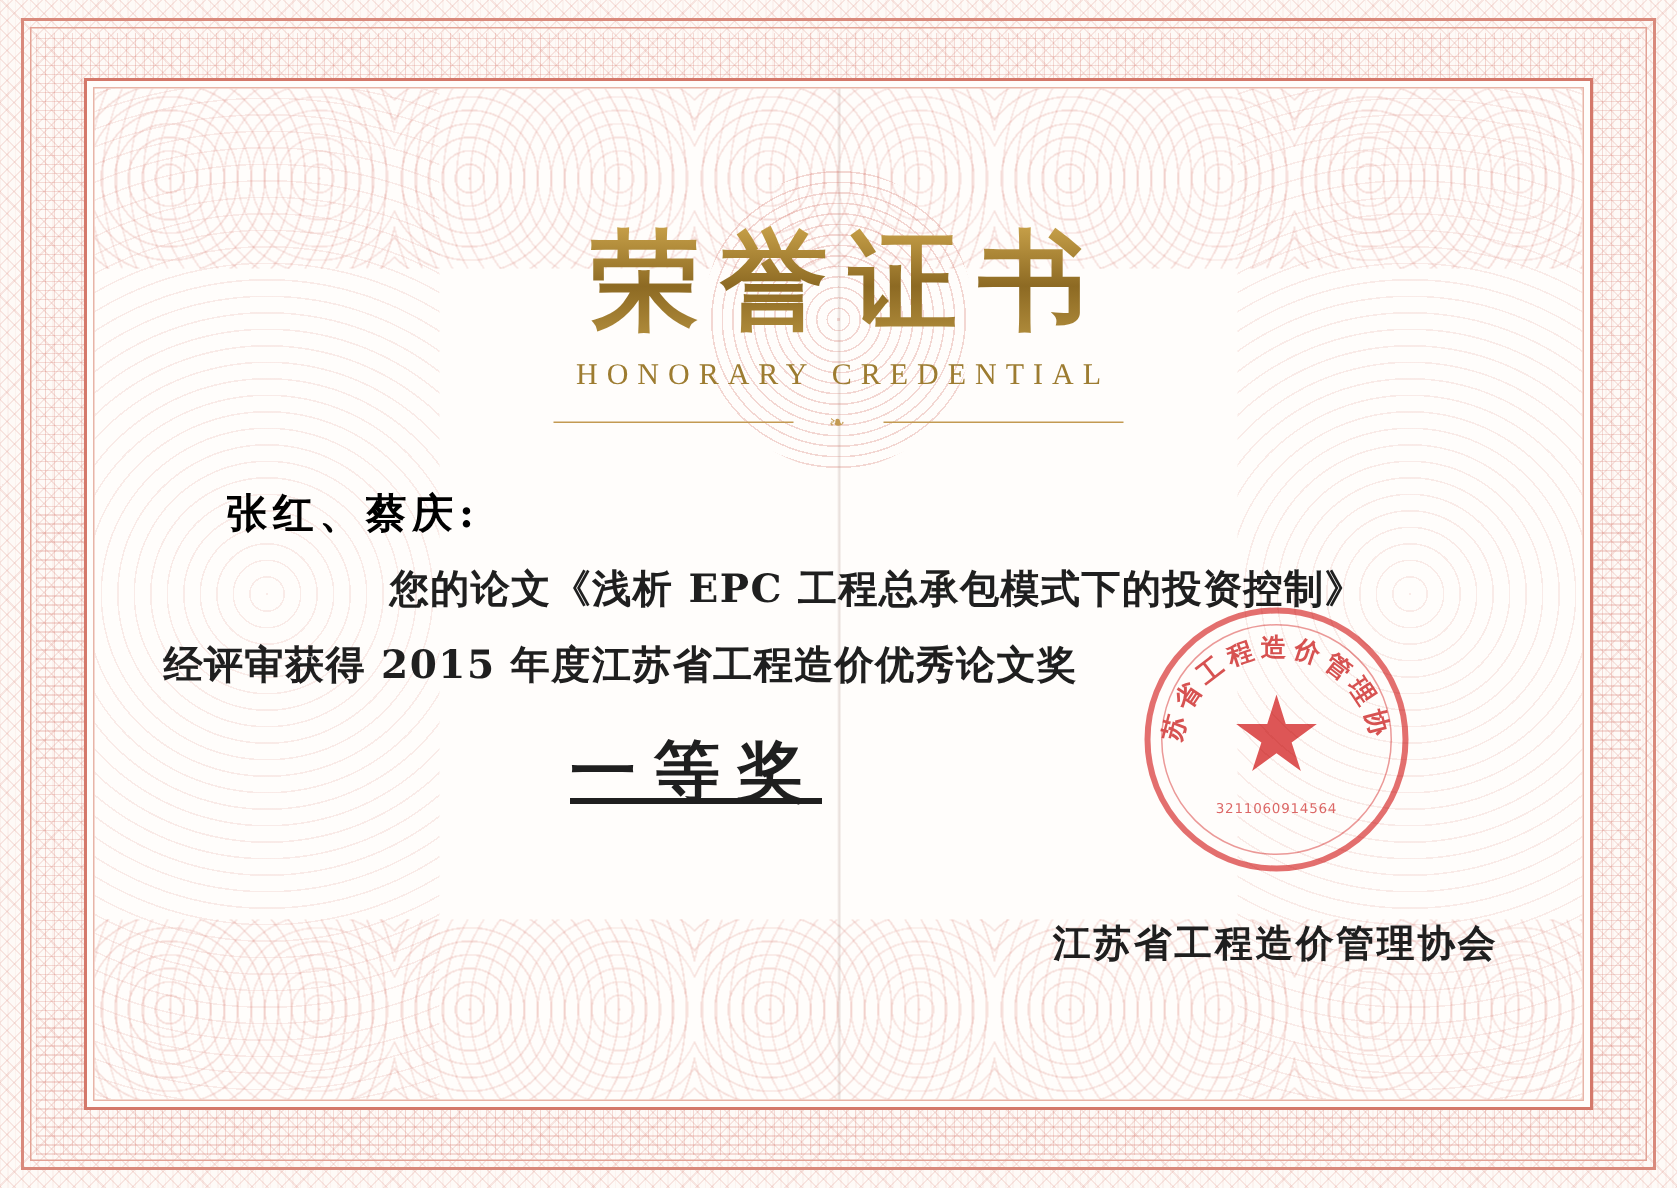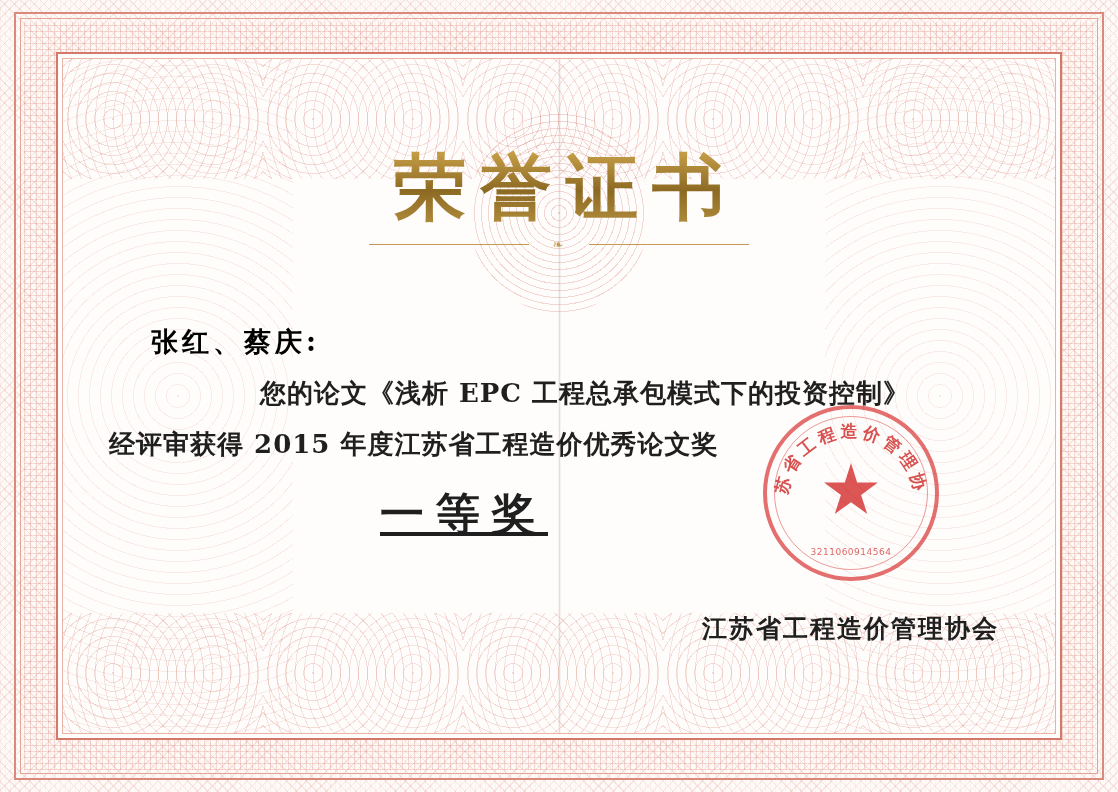--- a/index.html
+++ b/index.html
@@ -287,21 +287,21 @@
   .seal .seal-arc text {
     font-family: "DejaVu Serif", serif;
     font-size: 17px;
     font-weight: 700;
     letter-spacing: 4px;
     fill: rgba(205,40,40,0.92);
   }
   .seal .seal-code {
     position: absolute;
     left: 0; right: 0;
-    bottom: 20px;
+    bottom: 32px;
     text-align: center;
     font-family: "DejaVu Sans", sans-serif;
     font-size: 9px;
     letter-spacing: 0.5px;
     color: rgba(205,40,40,0.8);
   }
 
   
   .corner {
     position: absolute;
@@ -339,20 +339,21 @@
   <div class="corner tr"></div>
   <div class="corner bl"></div>
   <div class="corner br"></div>
 
   <div class="crease"></div>
 
   <div class="content">
 
     <div class="title-block">
       <div class="cert-title">荣誉证书</div>
+      <div class="cert-subtitle">HONORARY CREDENTIAL</div>
       <div class="title-rule">
         <span>❧</span>
       </div>
     </div>
 
     <div class="body-block">
       <div class="recipient">张红、蔡庆:</div>
       <div class="para first">您的论文《浅析 EPC 工程总承包模式下的投资控制》</div>
       <div class="para second">经评审获得 2015 年度江苏省工程造价优秀论文奖</div>
       <div class="award-rank">一等奖</div>

